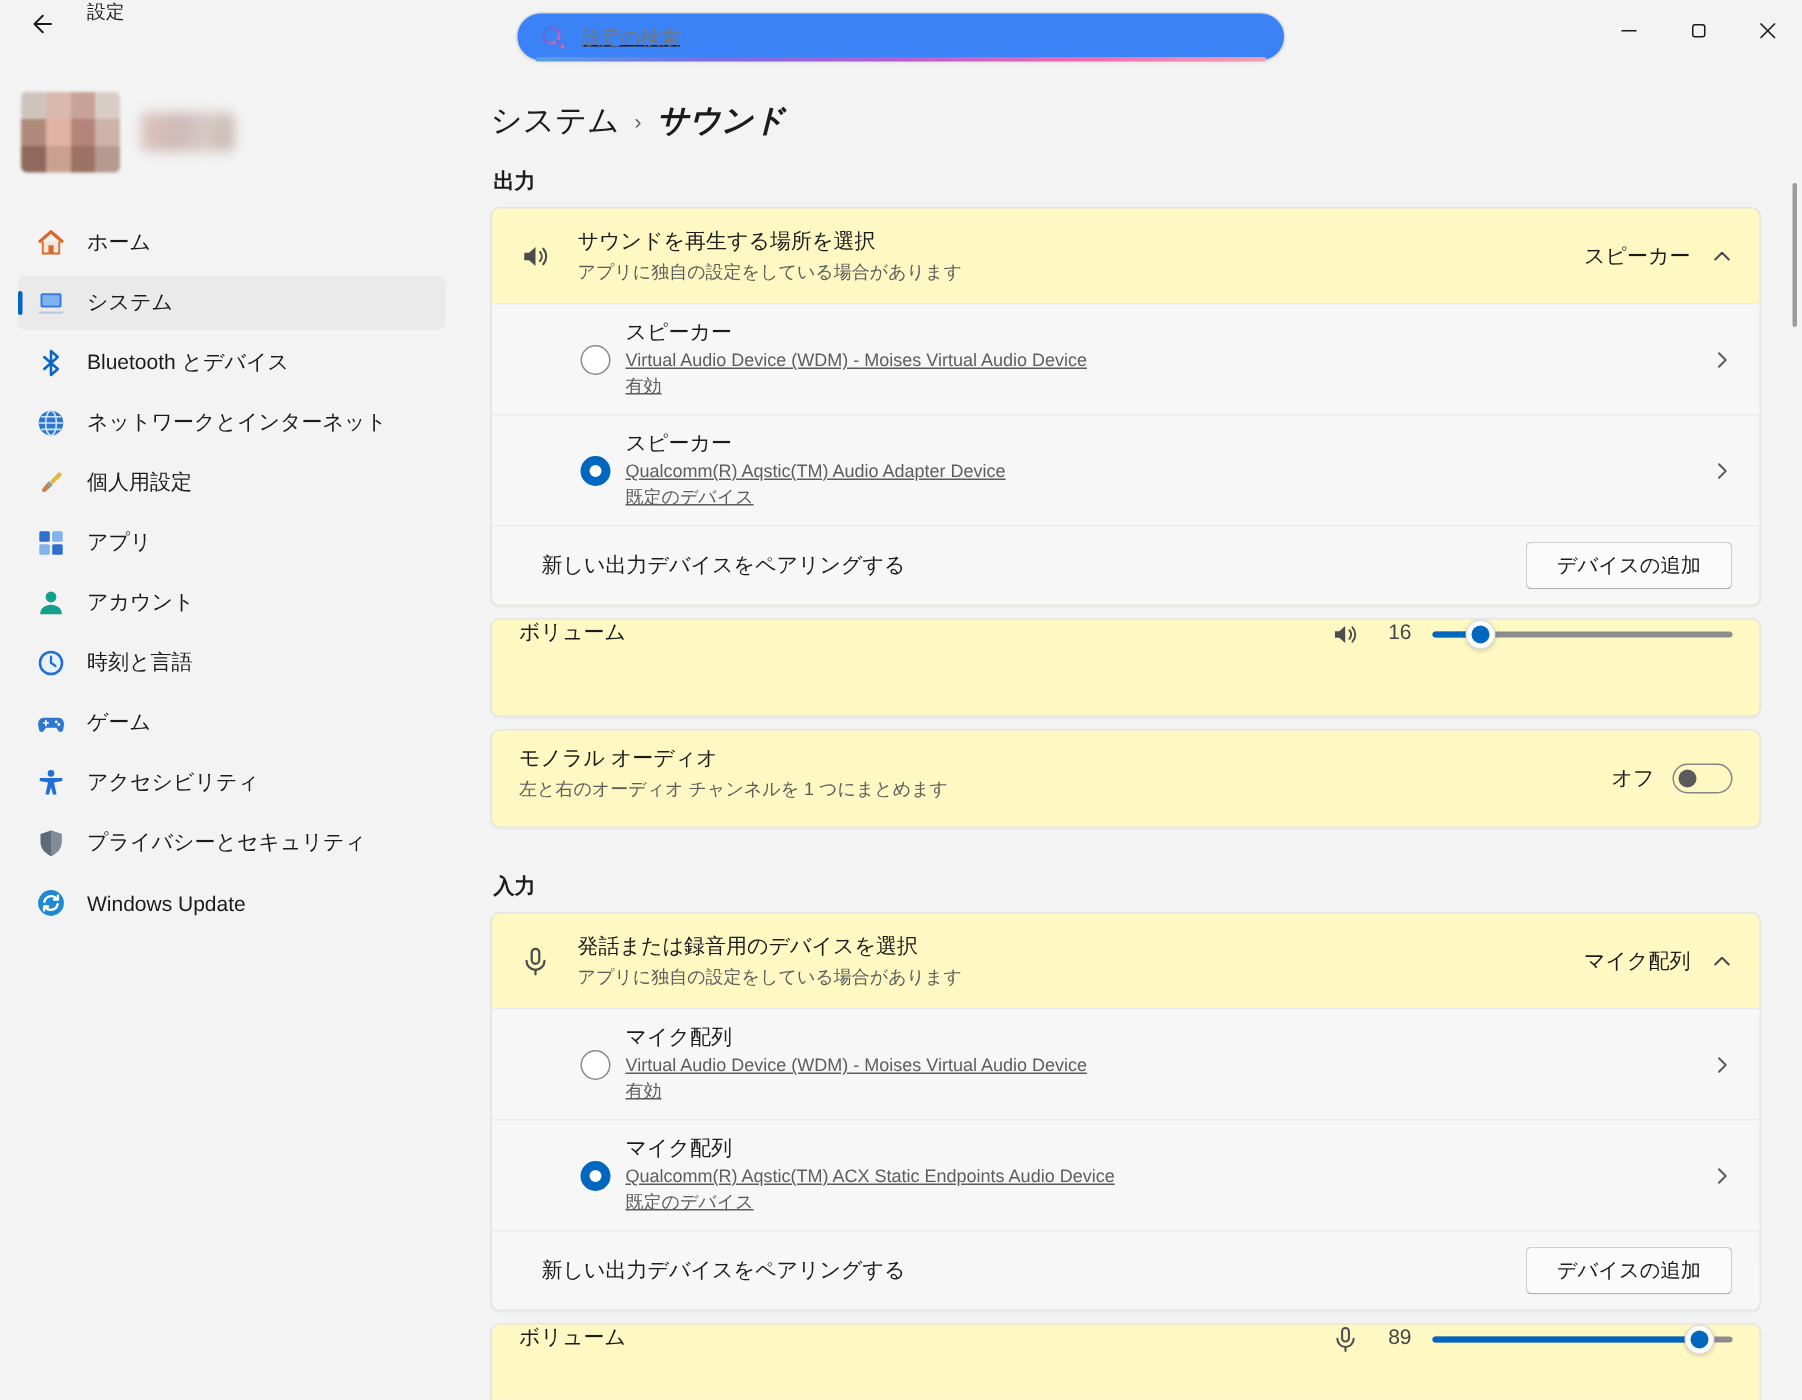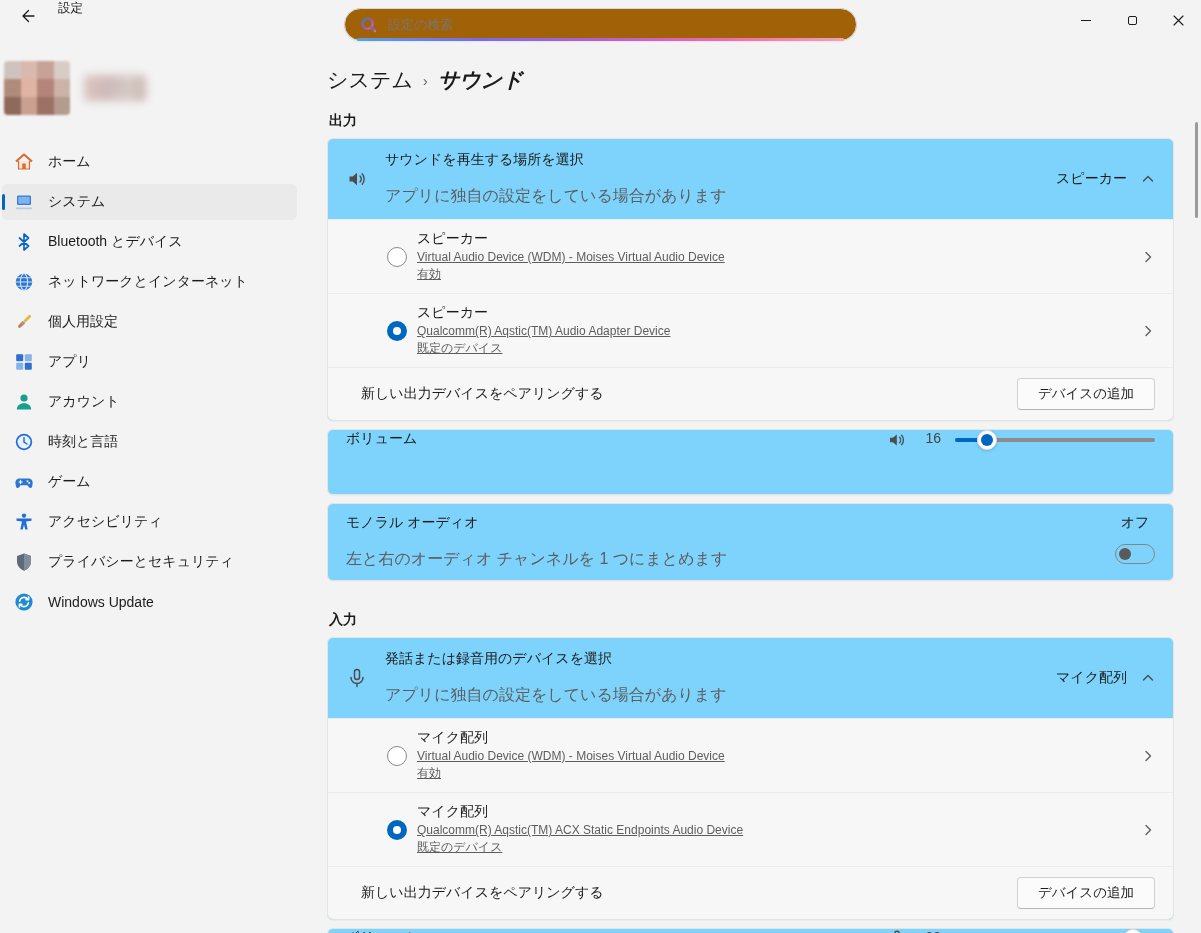--- a/index.html
+++ b/index.html
@@ -11,37 +11,37 @@
     position:relative;
   }
   :root { --accent:#0067c0; }
 
   
   .titlebar { height:48px; display:flex; align-items:flex-start; position:relative; }
   .back-btn { width:40px; height:32px; margin-left:8px; display:flex; align-items:center; justify-content:center;
     background:transparent; border:none; border-radius:5px; cursor:pointer; }
   .app-title { font-size:12.5px; margin-left:10px; }
   .search-wrap { position:absolute; left:0; right:0; top:8px; display:flex; justify-content:center; pointer-events:none; }
-  .searchbox { pointer-events:auto; width:513px; height:33px; background:#a16207; border:1px solid #d8d8d8;
+  .searchbox { pointer-events:auto; width:513px; height:33px; background:#3b82f6; border:1px solid #d8d8d8;
     border-radius:17px; display:flex; align-items:center; padding:0 14px; position:relative;
-    box-shadow:0 1px 2px rgba(0,0,0,.06); }
+    box-shadow:0 1px 2px rgba(0,0,0,.06);text-decoration:underline; }
   .searchbox::after { content:""; position:absolute; left:12px; right:12px; bottom:-1px; height:3px; border-radius:3px;
     background:linear-gradient(90deg,#57a0e0,#7a6be0,#b75fd0,#ef6aaf,#f2a0b4); }
   .searchbox input { border:none; outline:none; flex:1; font-size:13px; background:transparent; margin-left:10px;
     color:#1b1b1b; font-family:inherit; }
   .searchbox input::placeholder { color:#767676; }
   .win-controls { position:absolute; right:0; top:0; display:flex; height:40px; }
   .win-btn { width:46px; height:40px; display:flex; align-items:center; justify-content:center; background:transparent;
     border:none; cursor:pointer; }
   .min-glyph { width:10px; height:1px; background:#1b1b1b; display:block; }
   .max-glyph { width:9px; height:9px; border:1px solid #1b1b1b; border-radius:2px; display:block; }
 
   
   .layout { display:flex; height:885px; }
-  .sidebar { width:310px; flex-shrink:0; padding:12px 0 0 2px; }
+  .sidebar { width:310px; flex-shrink:0; padding:12px 0 0 12px; }
   .user { display:flex; align-items:center; gap:14px; height:56px; margin-bottom:28px; margin-left:2px; cursor:pointer; }
   .avatar { border-radius:4px; filter:blur(1.2px); }
   .username-blur { width:62px; height:26px; border-radius:4px; filter:blur(4px);
     background:linear-gradient(100deg,#d9c2bc 10%,#cdb9b8 40%,#d6cbc6 70%,#c7b4ae 100%); }
 
   .nav { display:flex; flex-direction:column; gap:4px; padding-right:13px; }
   .nav-item { position:relative; height:36px; display:flex; align-items:center; gap:14px; padding:0 12px;
     border-radius:5px; font-size:14px; cursor:pointer; }
   .nav-item.selected { background:#eaeaea; }
   .nav-item.selected::before { content:""; position:absolute; left:0; top:10px; width:3px; height:16px;
@@ -50,26 +50,26 @@
 
   
   .main { flex:1; min-width:0; padding:14px 27px 0 17px; }
   .breadcrumb { display:flex; align-items:center; gap:10px; font-size:21px; height:36px; margin-bottom:4px; }
   .crumb-root { cursor:pointer; }
   .breadcrumb .sep { font-size:14px; color:#5d5d5d; padding-top:2px; }
   .crumb-current { font-weight:700;font-style:italic; }
   .section-title { font-size:14px; font-weight:700; margin:14px 0 8px 2px; }
   .section-title.input-title { margin-top:30px; }
 
-  .card { background:#7dd3fc; border:1px solid #e4e4e4; border-radius:6px; overflow:hidden; margin-bottom:8px;
+  .card { background:#fef9c3; border:1px solid #e4e4e4; border-radius:6px; overflow:hidden; margin-bottom:8px;
     box-shadow:0 1px 1px rgba(0,0,0,.03); }
   .exp-header { display:flex; align-items:center; gap:17px; padding:12px 18px; min-height:63px; cursor:pointer; }
   .exp-text { flex:1; min-width:0; }
   .exp-title { font-size:14px; }
-  .exp-sub { font-size:16px; color:#5d5d5d; margin-top:17px; }
+  .exp-sub { font-size:12px; color:#5d5d5d; margin-top:3px; }
   .exp-right { margin-left:auto; display:flex; align-items:center; gap:14px; font-size:14px; }
   .chev { display:flex; cursor:pointer; }
 
   .device-row { position:relative; display:flex; align-items:center; padding:10px 18px 10px 89px; min-height:70px;
     background:#f7f7f7; border-top:1px solid #ececec; cursor:pointer; }
   .radio { position:absolute; left:59px; top:50%; transform:translateY(-50%); width:20px; height:20px;
     border-radius:50%; background:#ffffff; border:1px solid #8a8a8a; cursor:pointer; }
   .radio.checked { border:6px solid var(--accent); }
   .device-info { flex:1; min-width:0; }
   .device-name { font-size:14px; }
@@ -88,21 +88,21 @@
   .slider { position:relative; width:200px; height:20px; margin-left:6px; cursor:pointer; }
   .slider-track { position:absolute; left:0; right:0; top:8px; height:4px; border-radius:2px; background:#8d8d8d; }
   .slider-fill { position:absolute; left:0; top:8px; height:4px; border-radius:2px; background:var(--accent); }
   .slider-thumb { position:absolute; right:-10px; top:-8px; width:20px; height:20px; border-radius:50%;
     background:#ffffff; border:1px solid #e0e0e0; box-shadow:0 1px 3px rgba(0,0,0,.18); cursor:pointer; }
   .slider-thumb::after { content:""; position:absolute; left:3px; top:3px; width:12px; height:12px;
     border-radius:50%; background:var(--accent); }
 
   .mono-row { padding:10px 18px; min-height:64px; }
   .mono-text { flex:1; min-width:0; }
-  .toggle-group { margin-left:auto; display:flex; align-items:center; gap:12px; font-size:14px;flex-direction:column; }
+  .toggle-group { margin-left:auto; display:flex; align-items:center; gap:12px; font-size:14px; }
   .toggle { width:40px; height:20px; border-radius:10px; border:1px solid #858585; position:relative;
     display:inline-block; cursor:pointer; background:transparent; }
   .toggle .knob { position:absolute; left:3px; top:3px; width:12px; height:12px; border-radius:50%; background:#5a5a5a; }
 
   .scrollbar-thumb { position:absolute; right:3px; top:122px; width:3px; height:96px; border-radius:2px;
     background:#9b9b9b; cursor:pointer; }
 </style>
 </head>
 <body>
 

